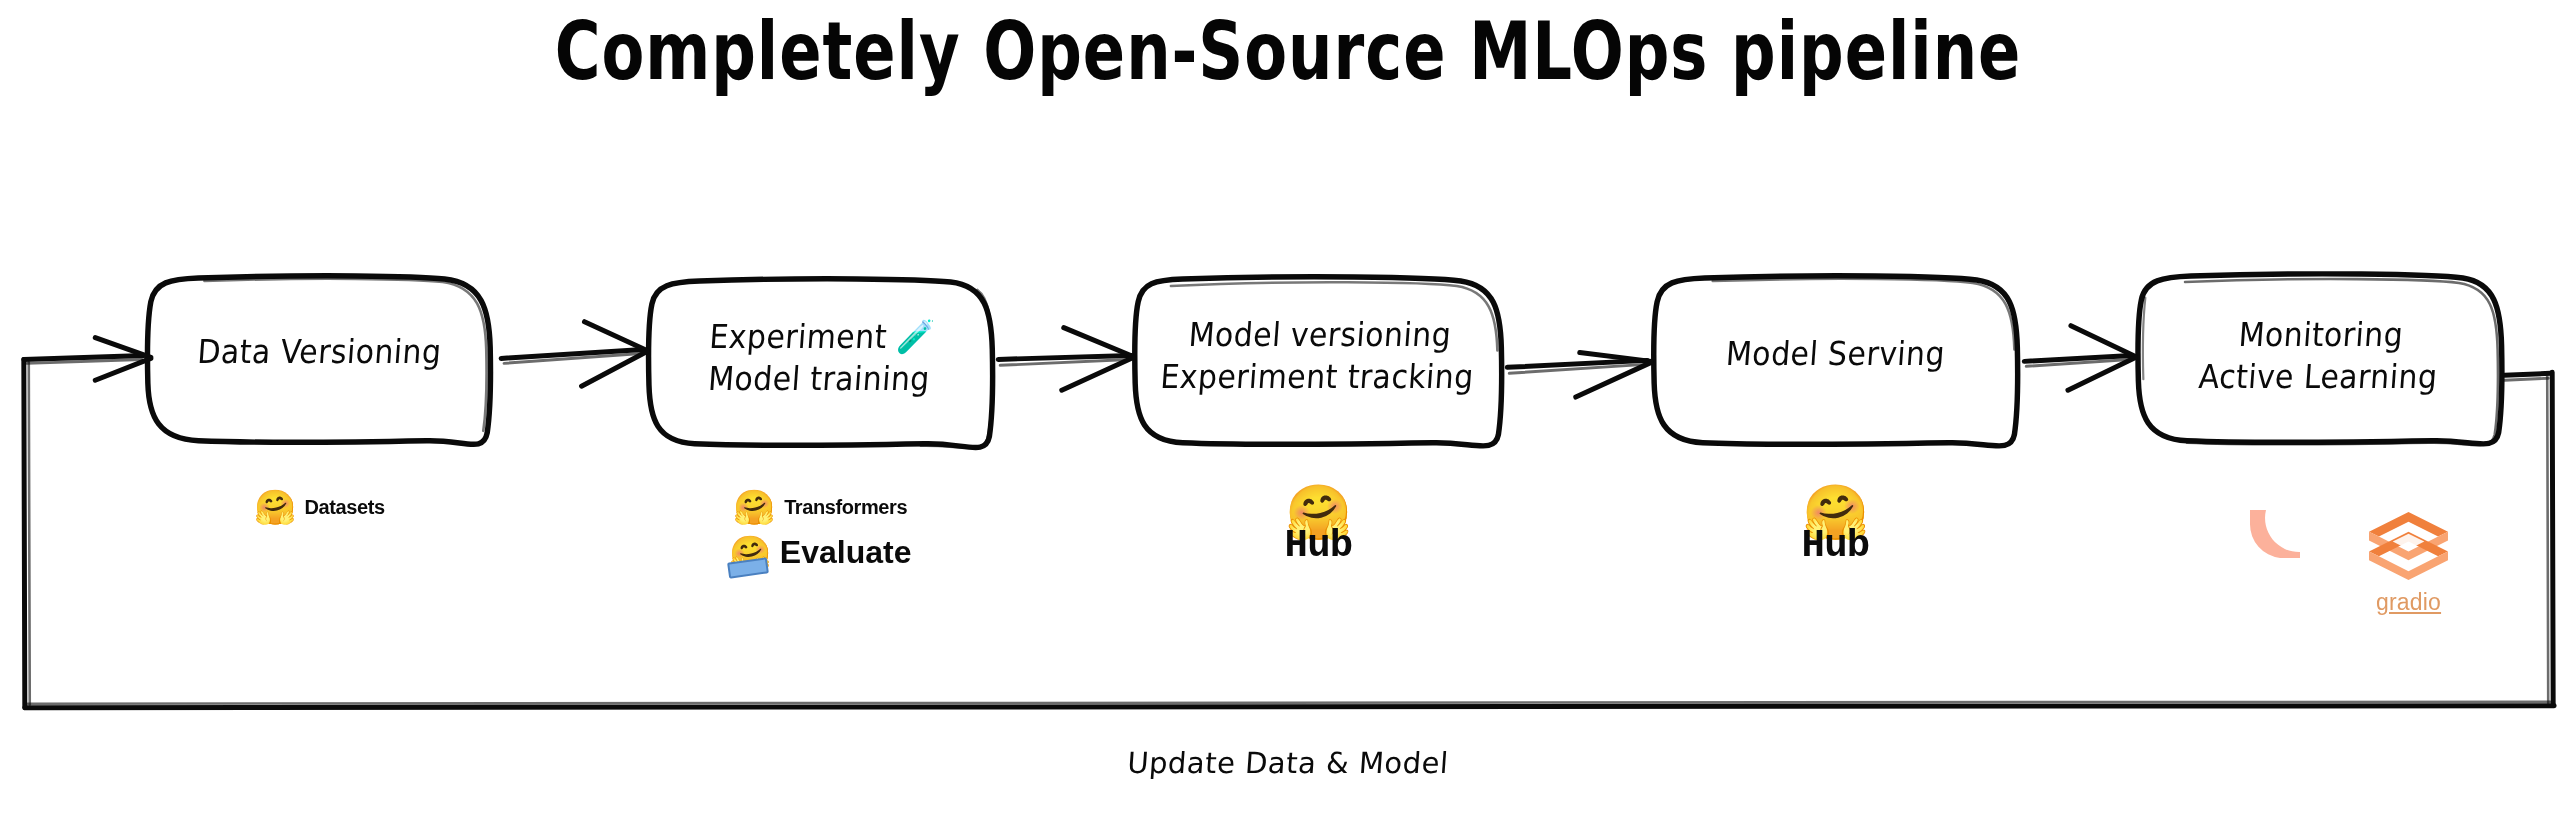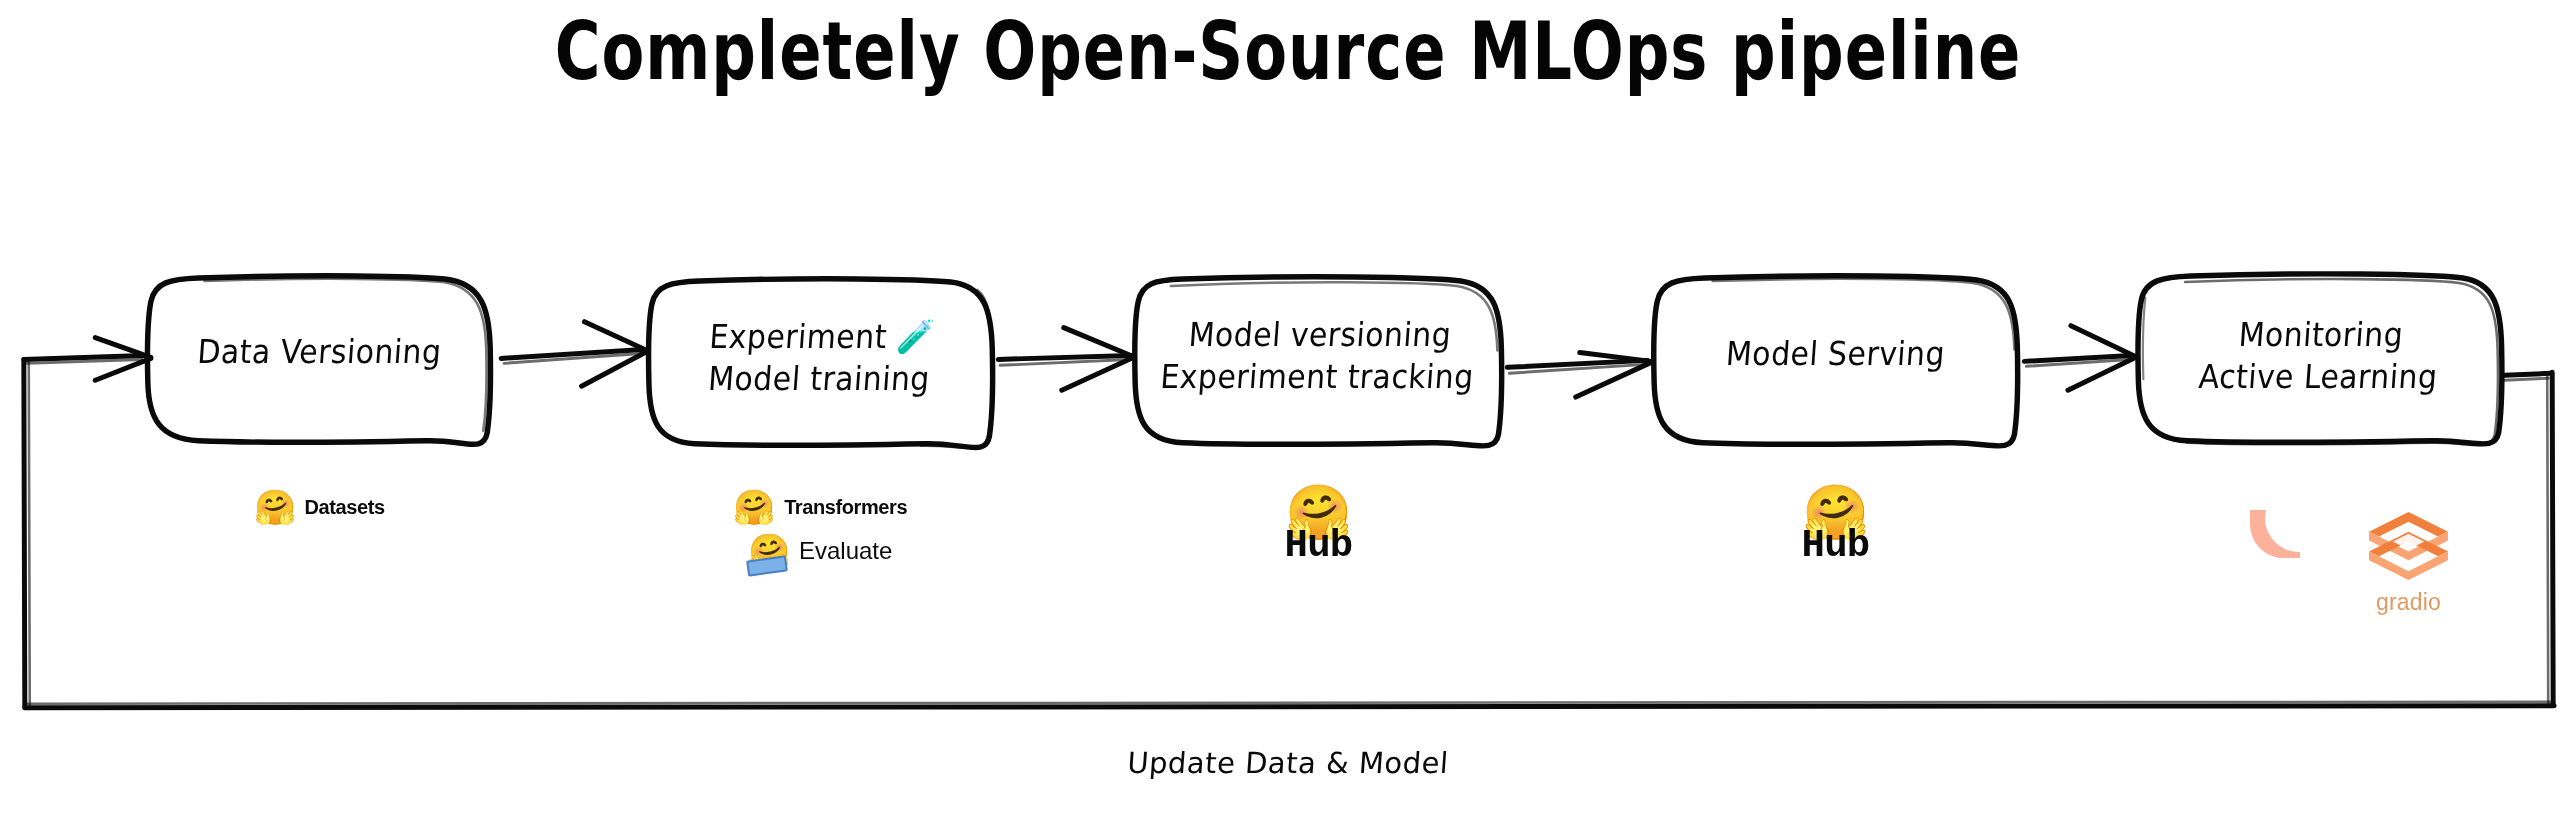--- a/index.html
+++ b/index.html
@@ -106,22 +106,22 @@
     line-height: 1;
   }
   .tool-name {
     font-family: "Liberation Sans", sans-serif;
     font-size: 20px;
     font-weight: 700;
     color: #0b0b0b;
     letter-spacing: -0.4px;
   }
   .tool-name.regular {
-    font-weight: 400;
-    font-size: 24px;
+    font-weight: 700;
+    font-size: 32px;
     letter-spacing: 0px;
   }
 
   
   .hub-lockup {
     position: absolute;
     width: 159px;
     text-align: center;
   }
   .hub-emoji {
@@ -161,20 +161,21 @@
   .gradio-logo {
     width: 95px;
     text-align: center;
   }
   .gradio-word {
     display: block;
     font-family: "Liberation Sans", sans-serif;
     font-size: 23px;
     letter-spacing: 0.2px;
     margin-top: 2px;
+    text-decoration: underline;
   }
 </style>
 </head>
 <body>
 
 <div id="stage">
 
   <div class="title">Completely Open-Source MLOps pipeline</div>
 
   <svg id="diagram" viewBox="0 0 2596 828">

